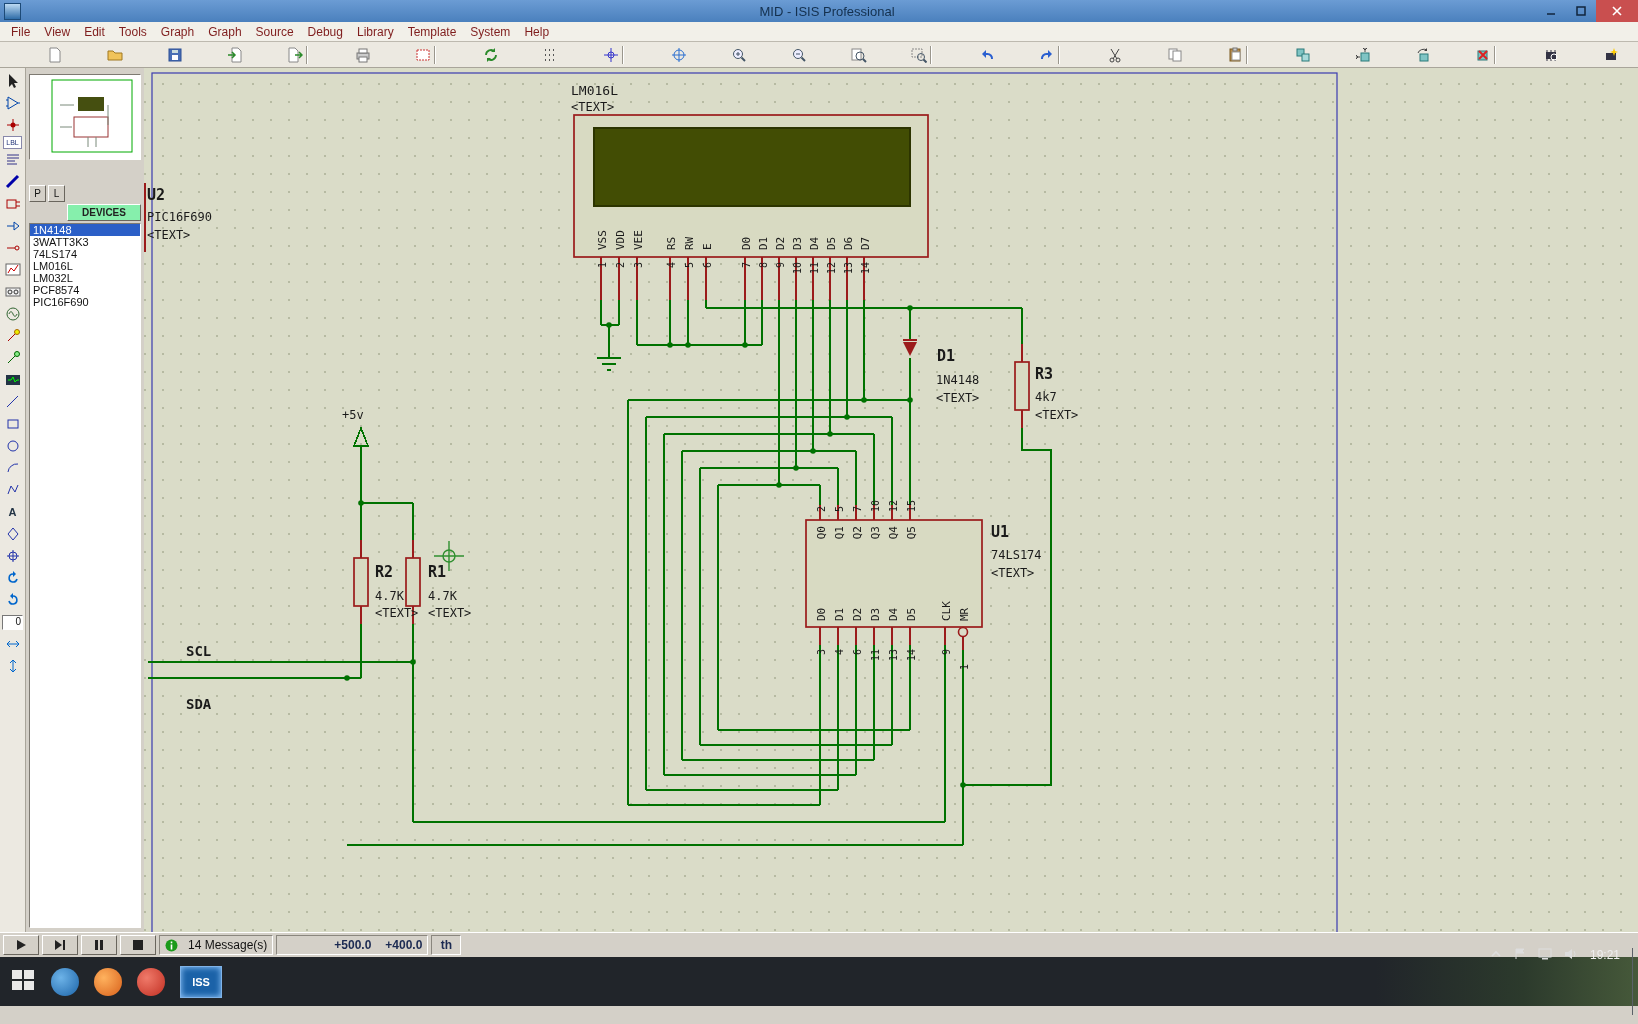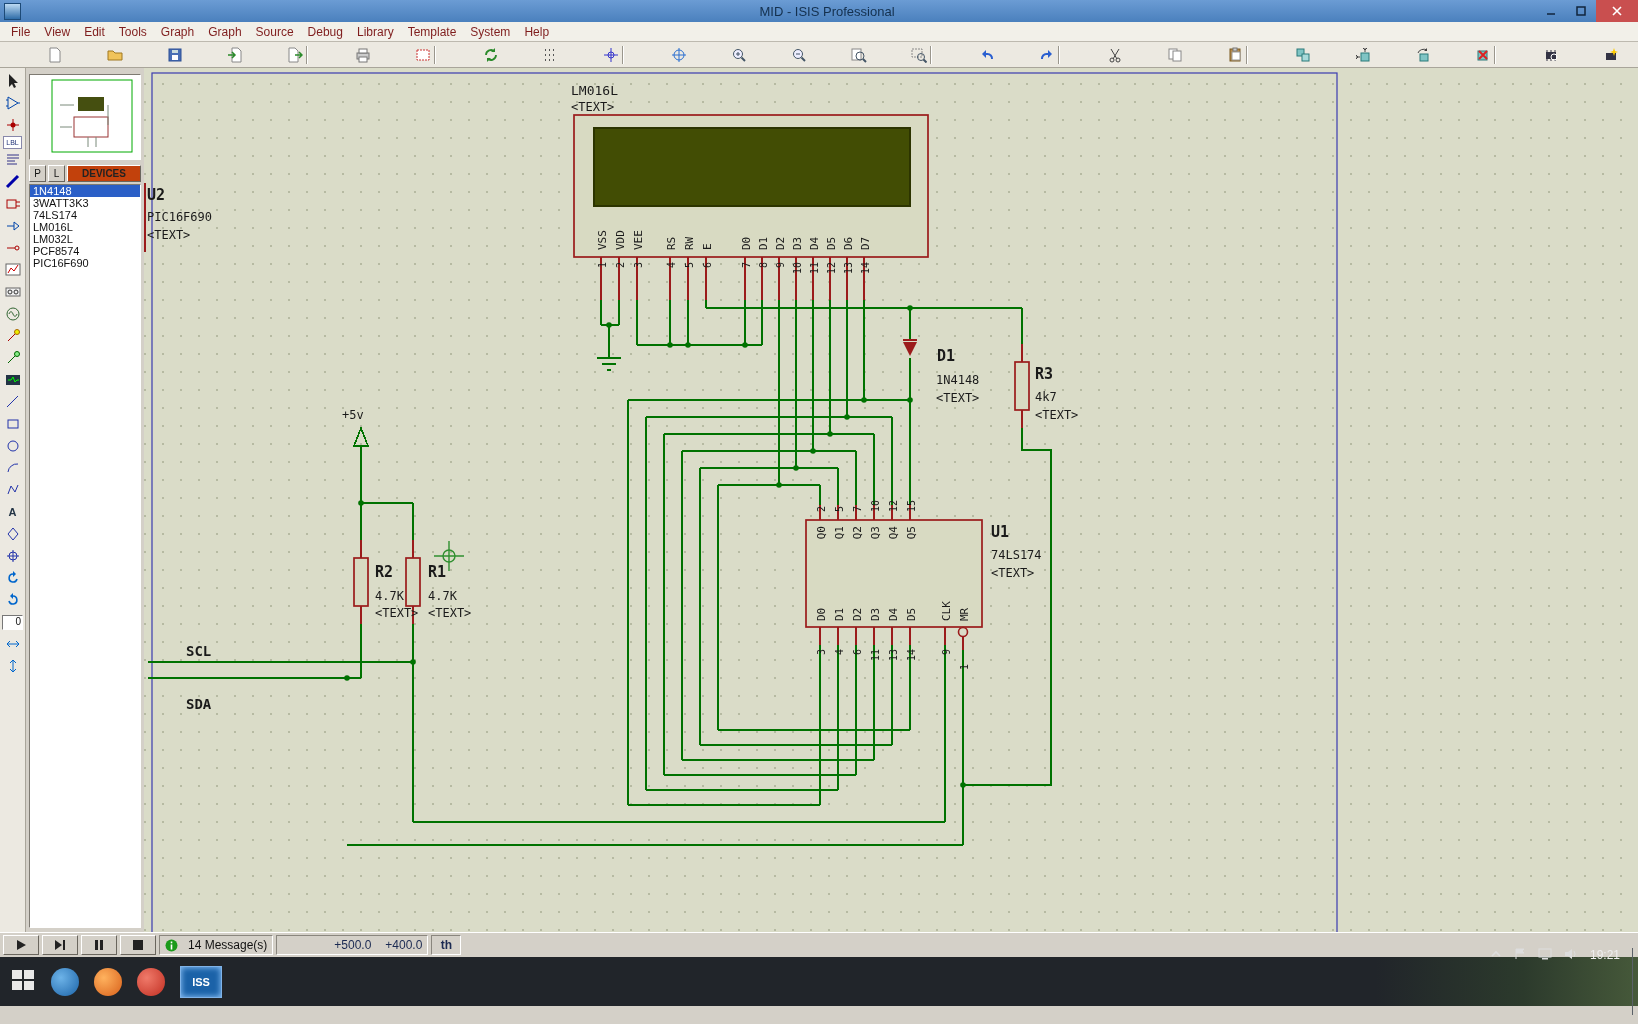--- a/index.html
+++ b/index.html
@@ -28,21 +28,21 @@
   .side-toolbar{width:25px;border-right:1px solid #a9a59a;background:#ece9e1;display:flex;flex-direction:column;align-items:center;padding-top:2px;}
   .si{width:24px;height:22px;display:flex;align-items:center;justify-content:center;}
   .lblti{font-size:7px;color:#237;border:1px solid #88a;width:17px;height:11px;background:#fff;}
   .ati{font-size:11px;font-weight:bold;color:#234;}
   .angle{background:#fff;border:1px solid;border-color:#777 #fff #fff #777;width:18px;height:13px;font-size:10px;text-align:right;padding-right:1px;color:#111;}
 
   .left-panel{width:118px;background:#d4d0c8;display:flex;flex-direction:column;}
   .overview{margin:6px 3px 3px 3px;border:1px solid;border-color:#7e7a72 #fff #fff #7e7a72;background:#fff;width:110px;height:84px;}
   .selector-bar{display:flex;align-items:center;margin:2px 3px;}
   .pl-btn{width:15px;height:15px;border:1px solid;border-color:#fff #6a665e #6a665e #fff;background:#d4d0c8;font-size:10px;display:flex;align-items:center;justify-content:center;margin-right:2px;color:#111;}
-  .devices-header{flex:1;height:15px;border:1px solid;border-color:#fff #6a665e #6a665e #fff;background:#c2410c;font-size:10px;font-weight:bold;display:flex;align-items:center;justify-content:center;color:#222;}
+  .devices-header{flex:1;height:15px;border:1px solid;border-color:#fff #6a665e #6a665e #fff;background:#86efac;font-size:10px;font-weight:bold;display:flex;align-items:center;justify-content:center;color:#222;margin-top:39px;}
   .device-list{flex:1;margin:0 3px 4px 3px;border:1px solid;border-color:#7e7a72 #fff #fff #7e7a72;background:#fff;overflow:hidden;}
   .dev-item{font-size:11px;padding:0 3px;height:12px;line-height:12px;color:#111;white-space:nowrap;}
   .dev-item.sel{background:#2b5fc7;color:#fff;}
 
   
   .canvas{flex:1;position:relative;background:#dadcc8;background-image:radial-gradient(circle,#b6baa2 0.8px,rgba(0,0,0,0) 0.9px);background-size:18px 18px;background-position:10px 7px;}
   .schematic{position:absolute;left:0;top:0;}
   .wire{stroke:#007200;stroke-width:1.6;fill:none;shape-rendering:crispEdges;}
   .stub{stroke:#9b1b1b;stroke-width:1.6;fill:none;shape-rendering:crispEdges;}
   .comp{stroke:#9b1b1b;stroke-width:1.7;fill:#d8dac2;}
@@ -55,21 +55,21 @@
   .val{font-size:12px;}
   .lbl13{font-size:13px;}
   .ph{font-size:12px;fill:#a3a693;font-weight:normal;}
   .net{font-size:14px;font-weight:bold;fill:#8c1c1c;}
 
   
   .statusbar{height:24px;border-top:1px solid #fff;background:#d4d0c8;display:flex;align-items:center;padding:0 3px;gap:3px;}
   .sim-btn{width:34px;height:18px;border:1px solid;border-color:#fff #6a665e #6a665e #fff;background:#d4d0c8;display:flex;align-items:center;justify-content:center;}
   .sb-panel{height:18px;border:1px solid;border-color:#8a867e #fff #fff #8a867e;display:flex;align-items:center;padding:0 5px;font-size:12px;color:#111;gap:10px;}
   .sheetpanel{flex:1;}
-  .coords{width:140px;justify-content:flex-end;gap:14px;font-weight:normal;color:#1b2a52;}
+  .coords{width:140px;justify-content:flex-end;gap:14px;font-weight:bold;color:#1b2a52;}
   .units{width:18px;justify-content:center;font-weight:bold;color:#1b2a52;}
 
   
   .taskbar{height:49px;background:linear-gradient(90deg,#21252a 0,#21252a 84%,#2c3a2c 93%,#46593a 100%);display:flex;align-items:center;position:relative;}
   .tk-left{display:flex;align-items:center;gap:15px;padding-left:10px;}
   .tk-circle{width:28px;height:28px;border-radius:50%;}
   .isis-tile{width:40px;height:30px;background:#1b62a8;border:1px solid #7fb3e8;box-shadow:inset 0 0 6px #9cf;color:#fff;font-size:11px;font-weight:bold;display:flex;align-items:center;justify-content:center;}
   .tk-right{margin-left:auto;display:flex;align-items:flex-start;gap:12px;}
   .clock{color:#eee;font-size:12px;}
   .edge-strip{width:5px;height:67px;border-left:1px solid #5a6168;}

